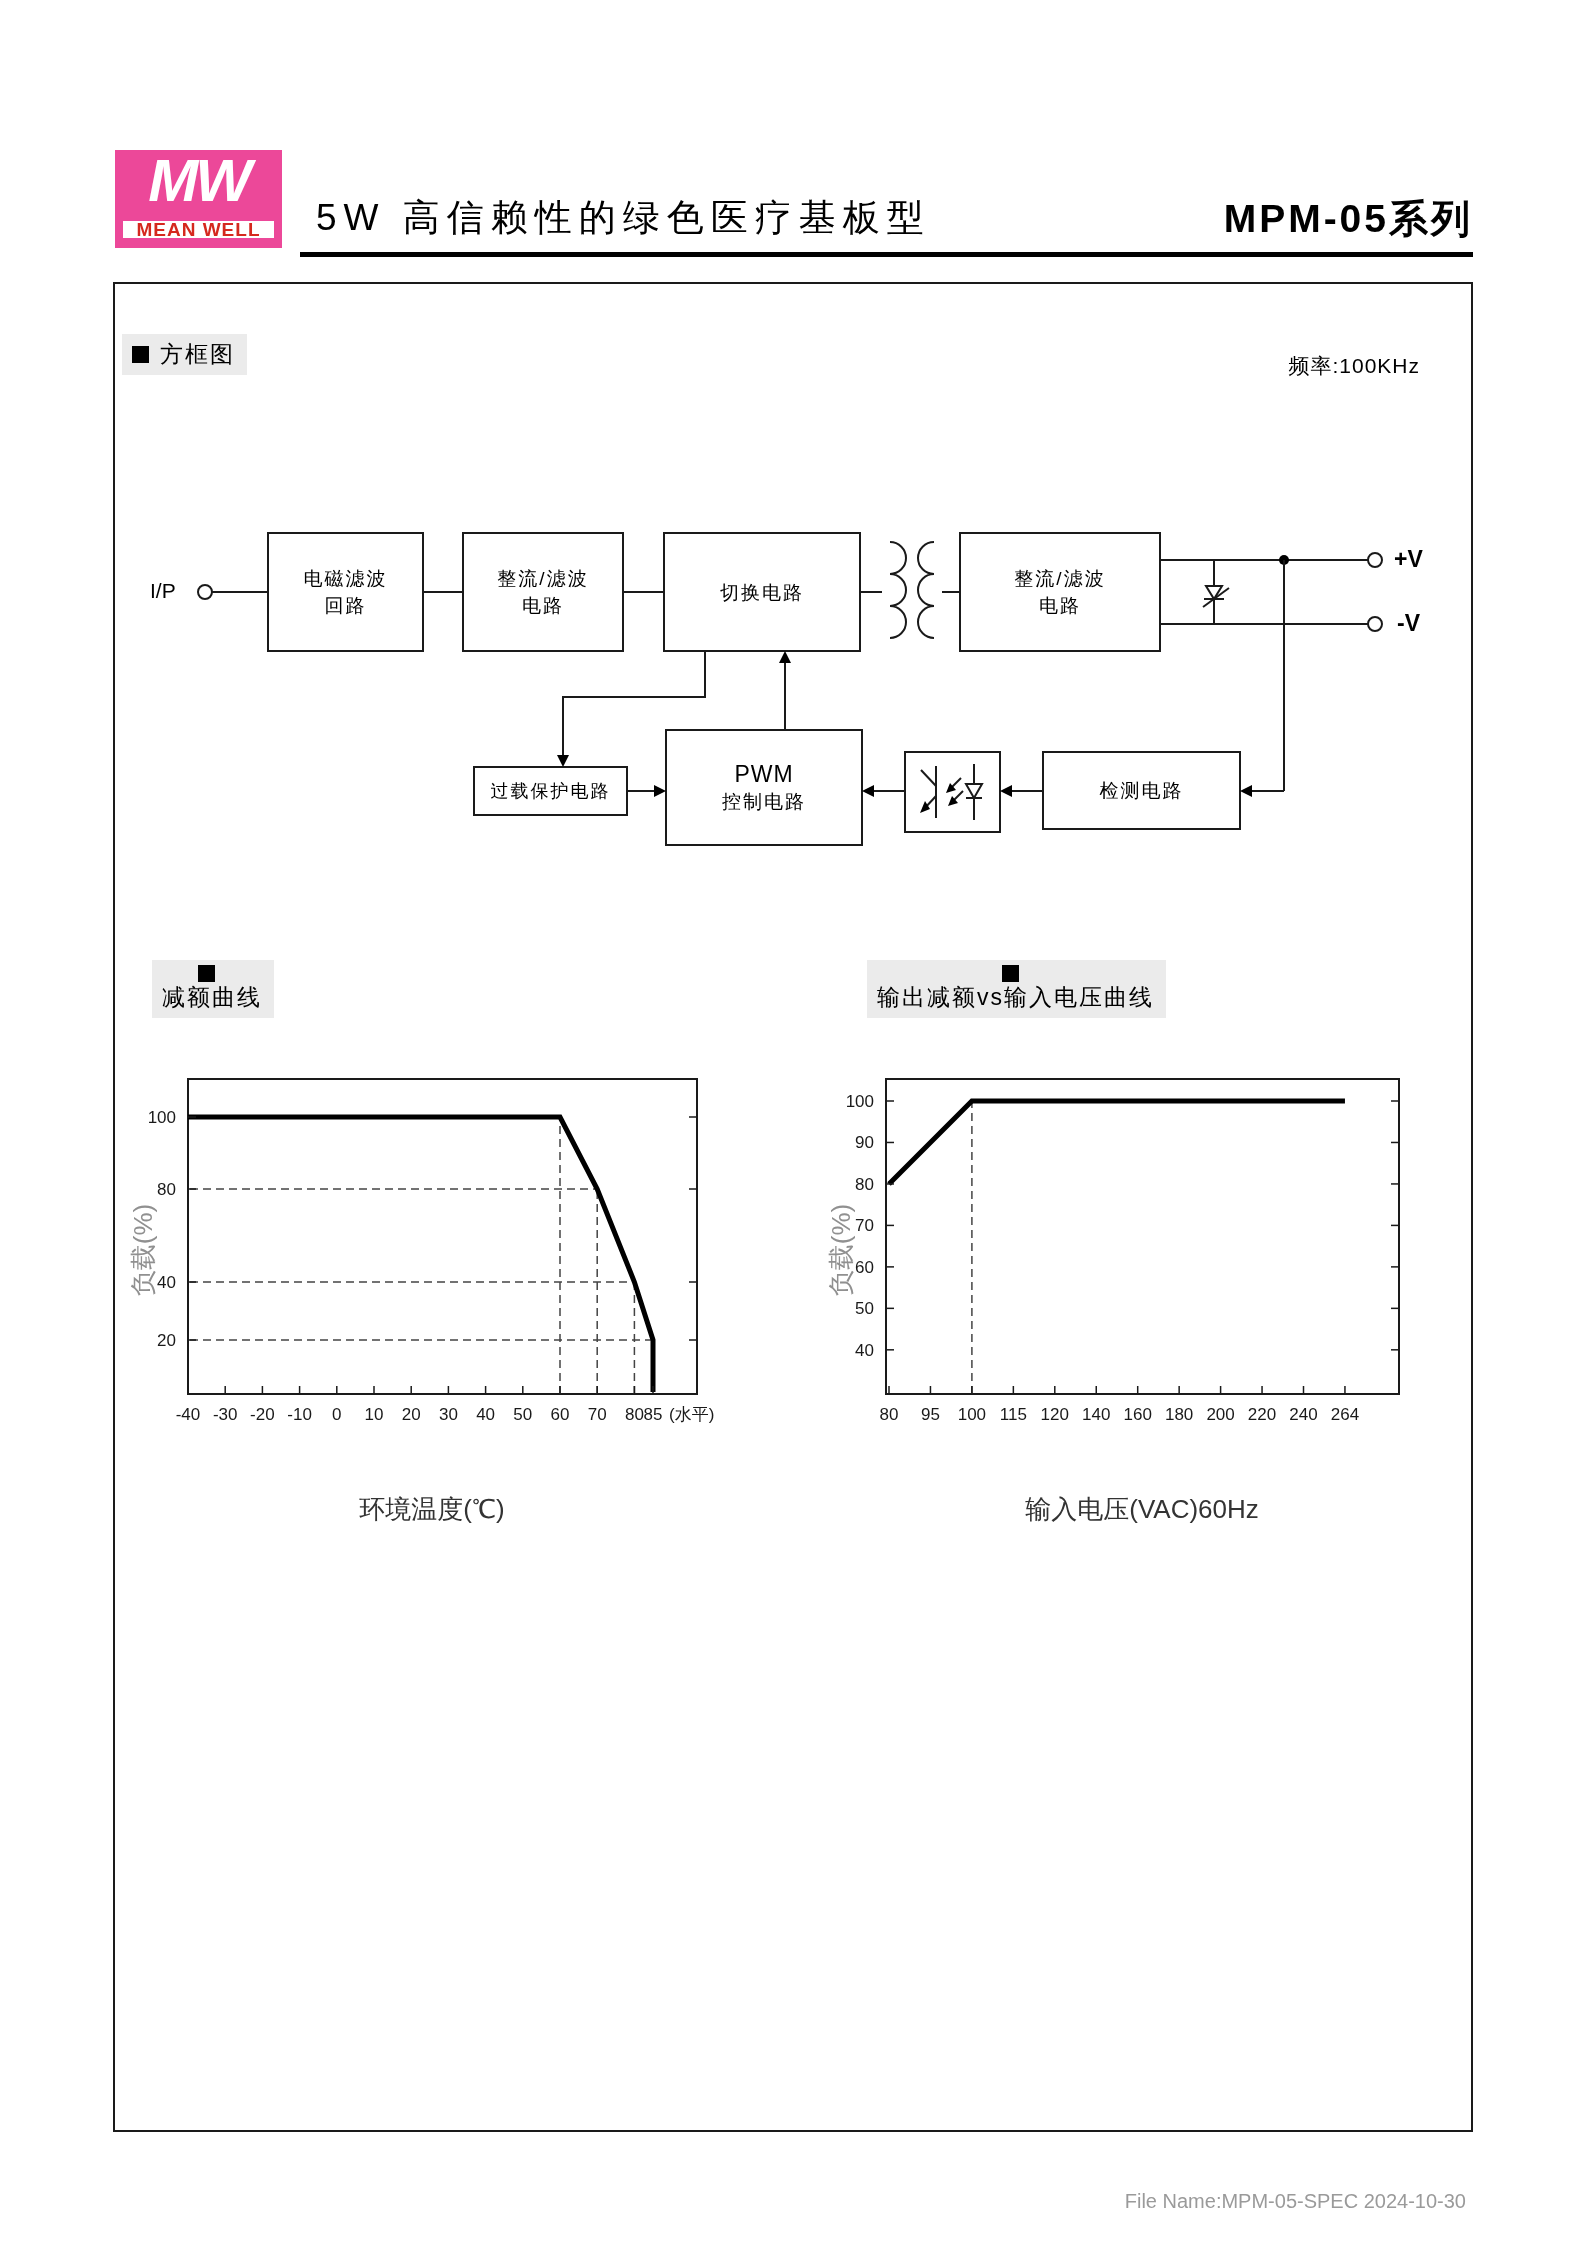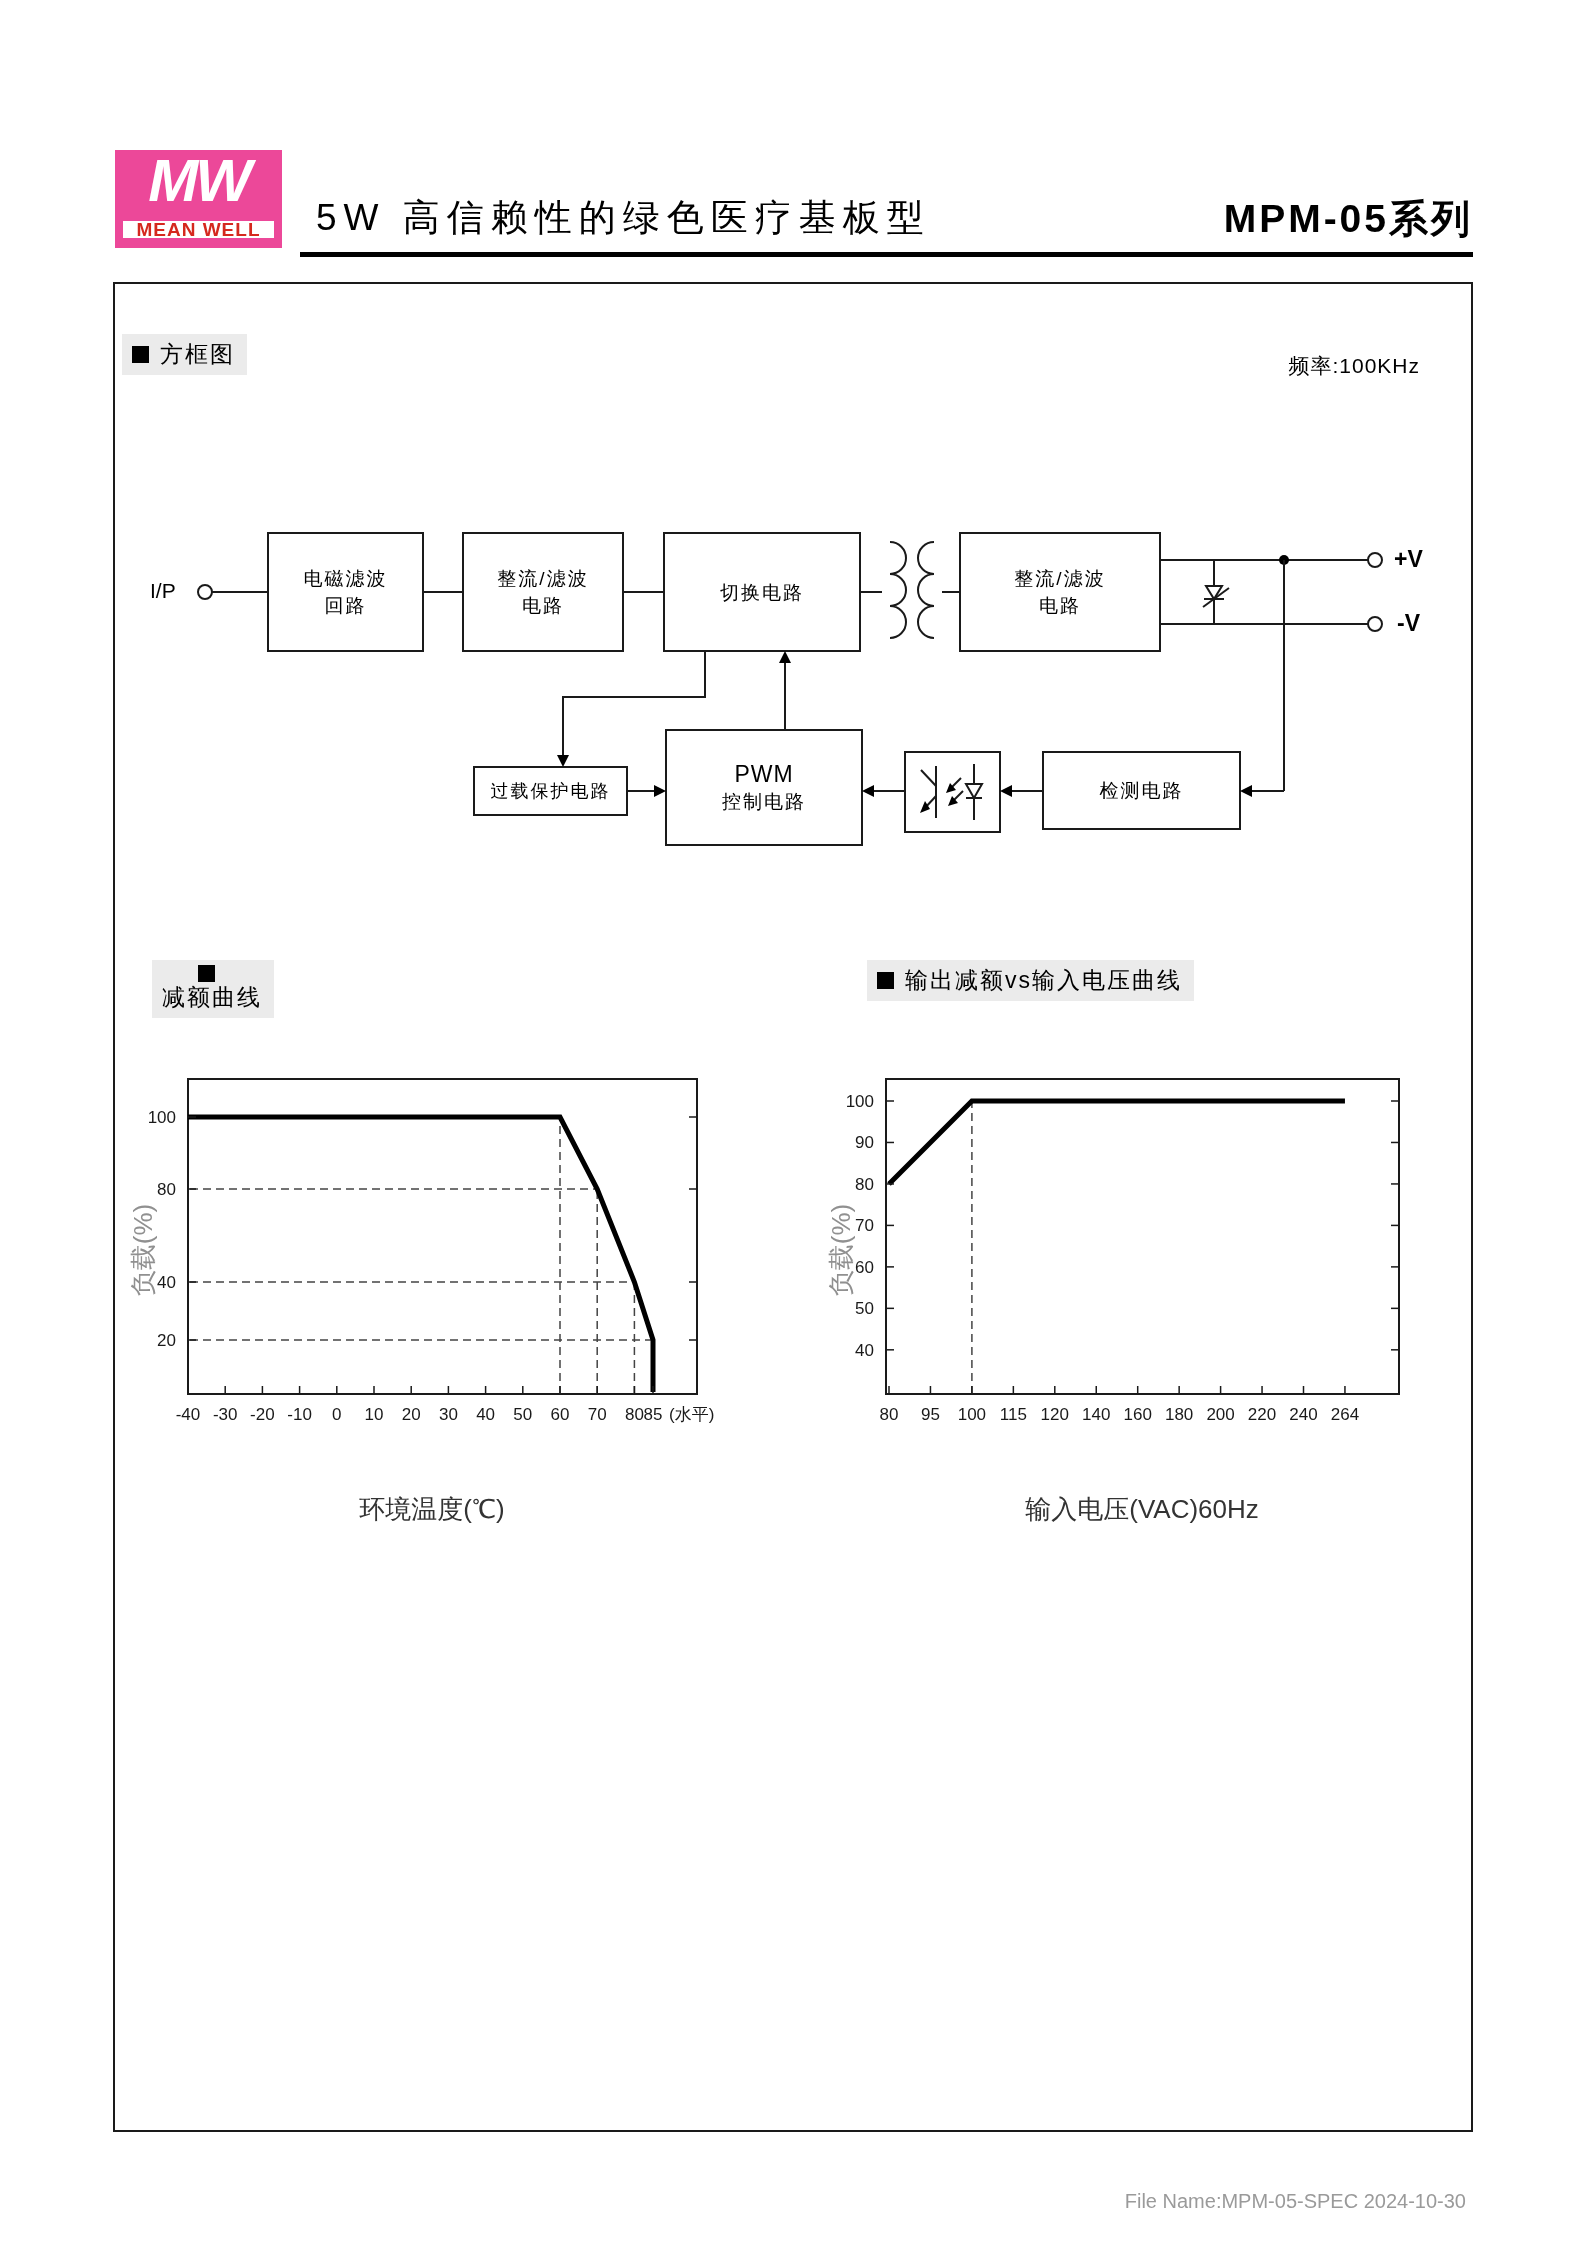--- a/index.html
+++ b/index.html
@@ -16,21 +16,21 @@
   .doc-series{position:absolute;right:114px;top:192px;font-size:39px;font-weight:bold;letter-spacing:3px;color:#000;}
   .title-rule{position:absolute;left:300px;top:252px;width:1173px;height:5px;background:#000;}
   
   .frame{position:absolute;left:113px;top:282px;width:1356px;height:1846px;border:2px solid #1a1a1a;}
   
   .sec{position:absolute;display:flex;align-items:center;background:#ebebeb;
        padding:5px 12px 5px 10px;font-size:23px;color:#000;letter-spacing:2px;}
   .bullet{display:inline-block;width:17px;height:17px;background:#000;margin-right:11px;}
   .sec-block{left:122px;top:334px;}
   .sec-derate{left:152px;top:960px;flex-direction:column;}
-  .sec-vsinput{left:867px;top:960px;}
+  .sec-vsinput{left:867px;top:960px;flex-direction:column;}
   .freq-note{position:absolute;left:1160px;top:352px;width:260px;text-align:right;
              font-size:21px;color:#000;letter-spacing:1px;}
   
   .node{position:absolute;display:flex;flex-direction:column;align-items:center;
         justify-content:center;text-align:center;font-size:19px;line-height:27px;
         letter-spacing:2px;color:#000;}
   .pwm-big{font-size:23px;letter-spacing:1px;}
   .term{position:absolute;font-size:21px;color:#000;}
   .term-out{font-weight:600;font-size:23px;}
   svg.overlay{position:absolute;left:0;top:0;}

